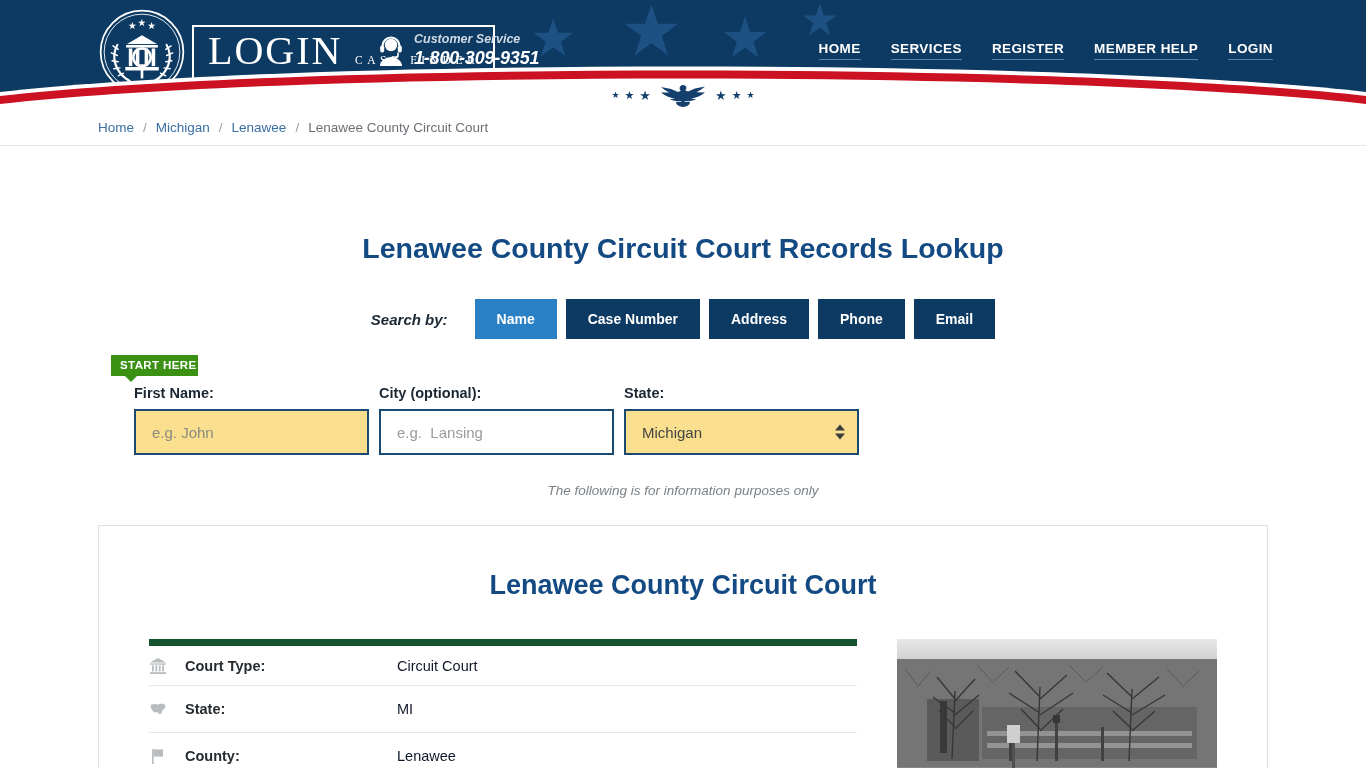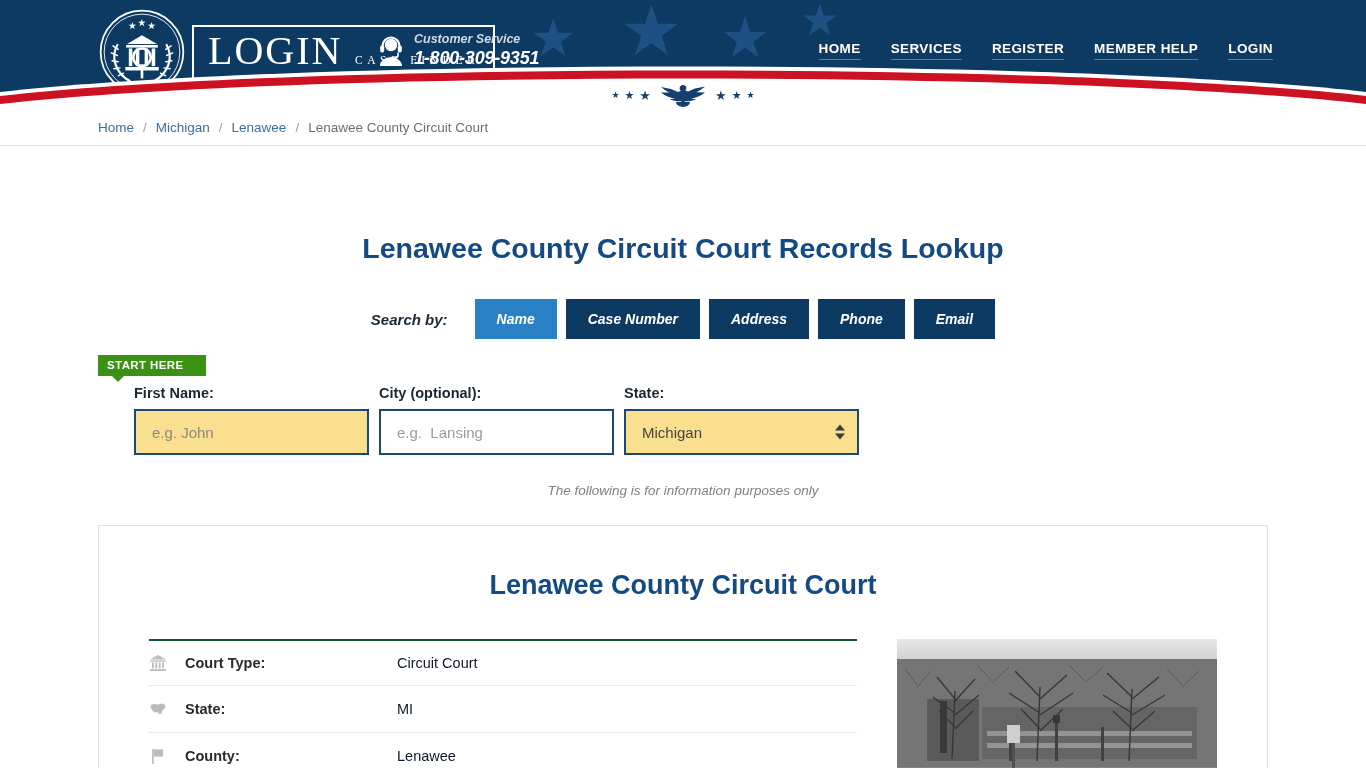--- a/index.html
+++ b/index.html
@@ -206,40 +206,39 @@
     background: #0d3a63;
     color: #ffffff;
     font-size: 14px;
     font-weight: bold;
     padding: 0 22px;
     height: 40px;
     line-height: 40px;
     border: none;
     cursor: pointer;
     font-family: "Liberation Sans", sans-serif;
-    font-style: italic;
   }
   .tab.active { background: #2980c4; }
 
   
   .start-here-wrap {
     position: relative;
     height: 22px;
     margin-top: 16px;
   }
   .start-here {
     position: absolute;
-    left: 0px;
+    left: 13px;
     top: 0px;
     background: #3a9114;
     color: #ffffff;
     font-size: 11.5px;
     font-weight: bold;
     letter-spacing: 0.4px;
-    padding: 4px 22px 5px 9px;
+    padding: 4px 1px 5px 9px;
   }
   .start-here:after {
     content: "";
     position: absolute;
     left: 14px;
     bottom: -6px;
     width: 0; height: 0;
     border-left: 6px solid transparent;
     border-right: 6px solid transparent;
     border-top: 6px solid #3a9114;
@@ -341,21 +340,21 @@
     display: flex;
     margin-top: 38px;
   }
   .detail-table { width: 710px; }
   .detail-row {
     display: flex;
     align-items: center;
     height: 47px;
     border-bottom: 1px solid #e8e8e8;
   }
-  .detail-row:first-child { border-top: 2px solid #14532d; }
+  .detail-row:first-child { border-top: 7px solid #14532d; }
   .detail-icon {
     width: 36px;
     display: flex;
     align-items: center;
     color: #b9bcbf;
   }
   .detail-key {
     width: 212px;
     font-size: 14.5px;
     font-weight: bold;

